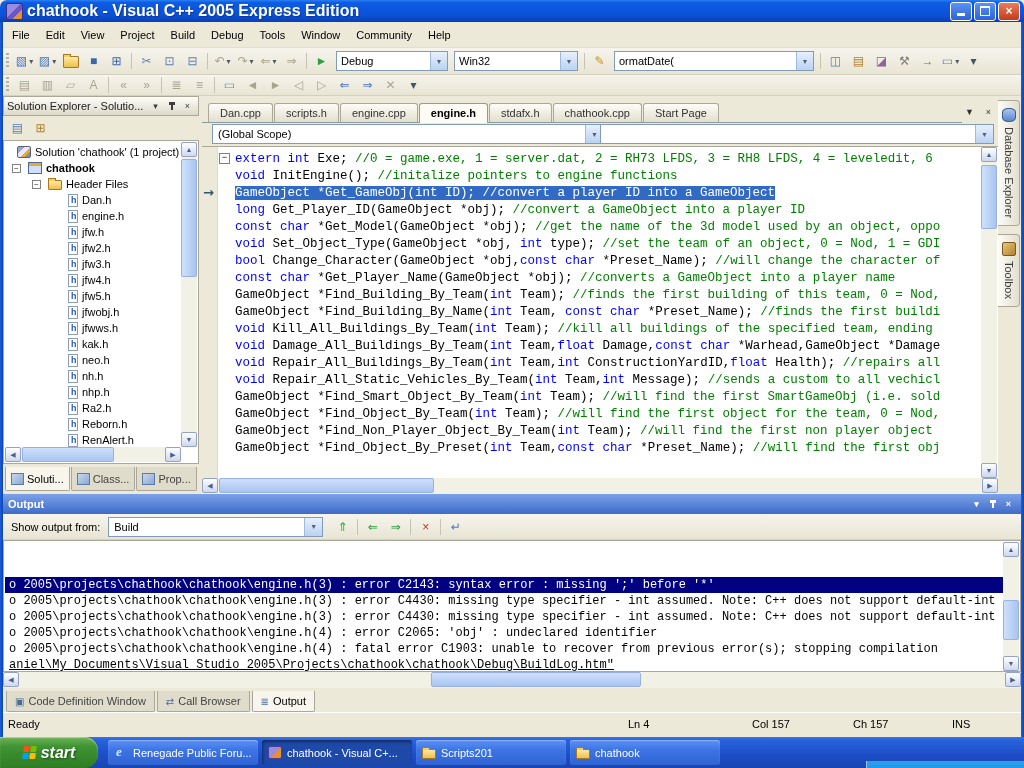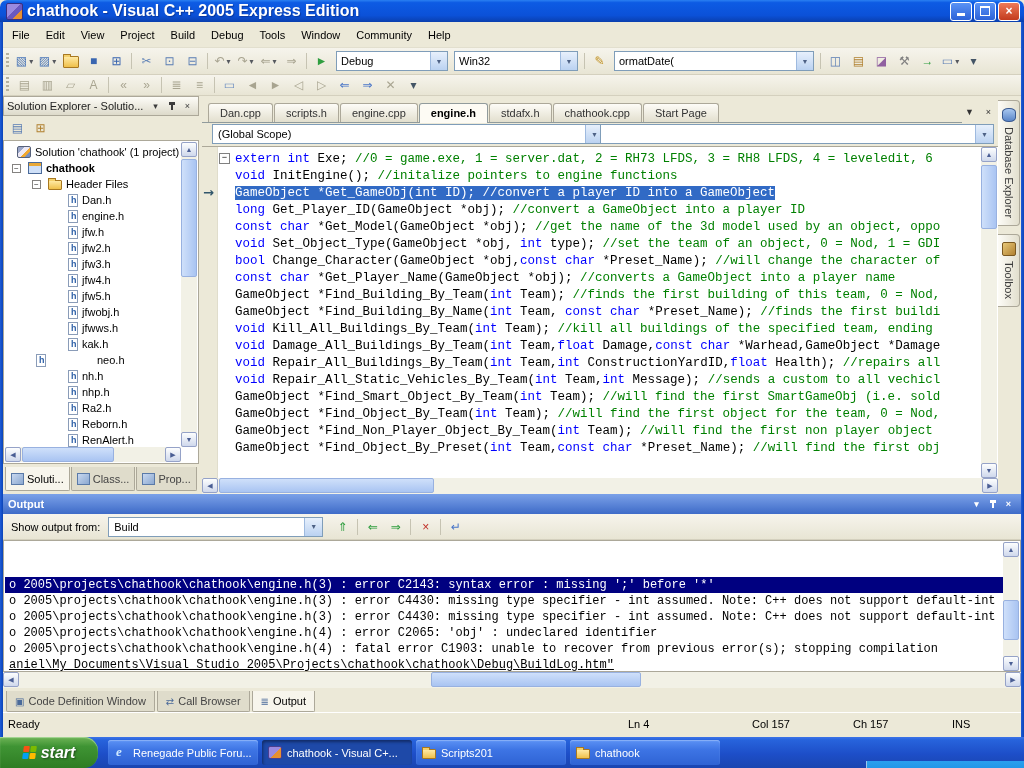--- a/index.html
+++ b/index.html
@@ -438,21 +438,21 @@
               <span class="tlabel">jfwobj.h</span>
             </div>
             <div class="trow" style="padding-left: 62px;">
               <span class="tico hfile"></span>
               <span class="tlabel">jfwws.h</span>
             </div>
             <div class="trow" style="padding-left: 62px;">
               <span class="tico hfile"></span>
               <span class="tlabel">kak.h</span>
             </div>
-            <div class="trow" style="padding-left: 30px; gap: 47px;">
+            <div class="trow" style="padding-left: 62px;">
               <span class="tico hfile"></span>
               <span class="tlabel">neo.h</span>
             </div>
             <div class="trow" style="padding-left: 62px;">
               <span class="tico hfile"></span>
               <span class="tlabel">nh.h</span>
             </div>
             <div class="trow" style="padding-left: 62px;">
               <span class="tico hfile"></span>
               <span class="tlabel">nhp.h</span>

